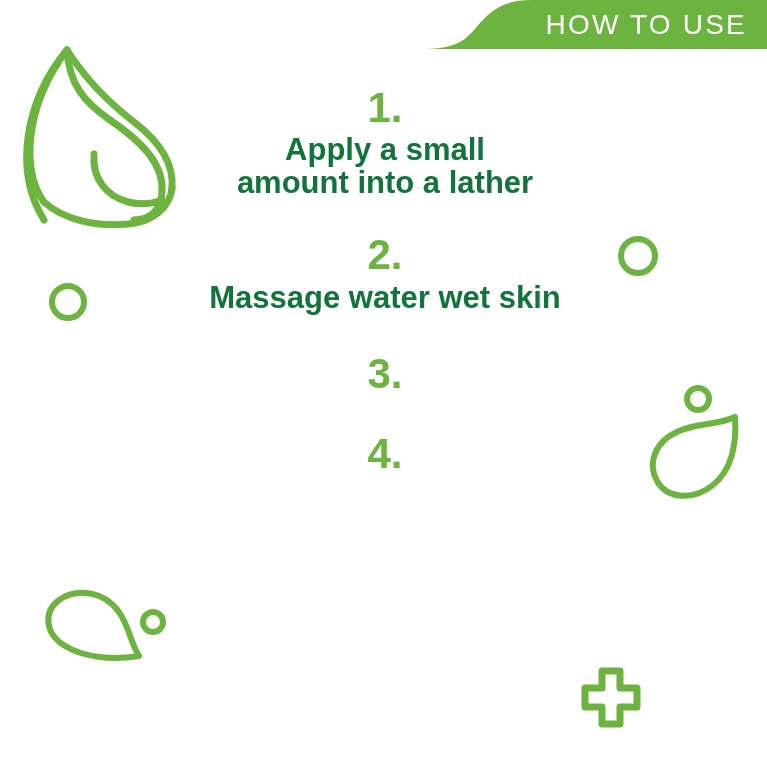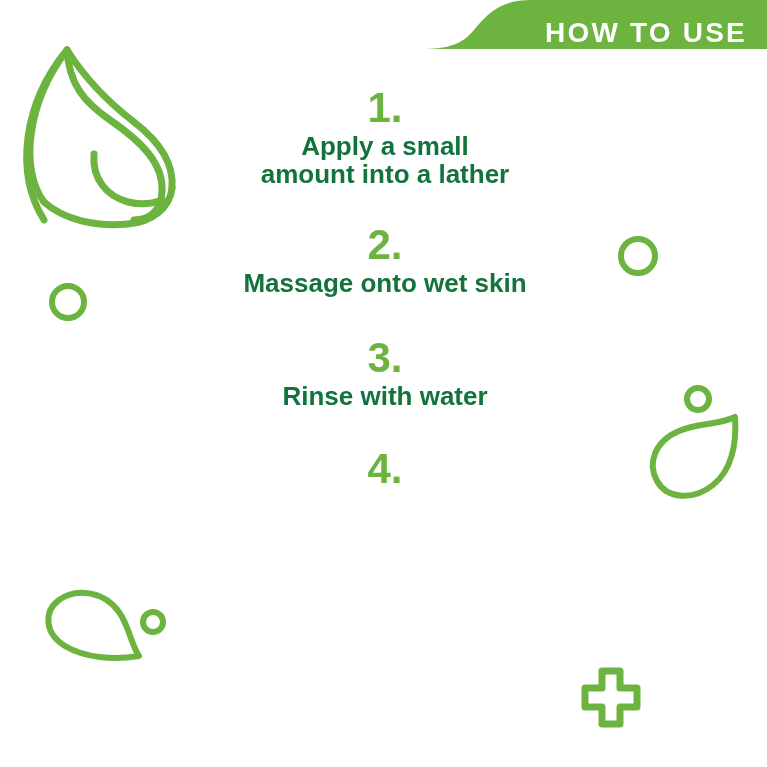--- a/index.html
+++ b/index.html
@@ -25,30 +25,30 @@
     left: 392px;
     width: 375px;
     height: 49px;
     overflow: visible;
   }
   .header-banner svg {
     display: block;
   }
   .header-title {
     position: absolute;
-    top: 8px;
+    top: 0;
     left: 430px;
     width: 317px;
     height: 49px;
     display: flex;
     align-items: center;
     justify-content: flex-end;
     color: #ffffff;
     font-family: "Liberation Sans", sans-serif;
-    font-weight: bold;
+    font-weight: normal;
     font-size: 28px;
     letter-spacing: 2.2px;
     white-space: nowrap;
     pointer-events: none;
   }
 
   
   .steps {
     position: absolute;
     top: 86px;
@@ -63,21 +63,21 @@
     font-family: "Liberation Sans", sans-serif;
     font-weight: bold;
     font-size: 42px;
     line-height: 1.05;
     color: #6CB33F;
     letter-spacing: 0px;
   }
   .step-text {
     font-family: "Liberation Sans", sans-serif;
     font-weight: bold;
-    font-size: 26px;
+    font-size: 31px;
     line-height: 1.07;
     color: #12733C;
     white-space: pre-line;
     margin-top: 3px;
   }
   .step-1 { margin-top: 0px; }
   .step-2 { margin-top: 34px; }
   .step-3 { margin-top: 38px; }
   .step-4 { margin-top: 36px; }
 
@@ -110,26 +110,25 @@
   <div class="steps">
 
     <div class="step step-1">
       <div class="step-number">1.</div>
       <div class="step-text">Apply a small
 amount into a lather</div>
     </div>
 
     <div class="step step-2">
       <div class="step-number">2.</div>
-      <div class="step-text">Massage onto wet skin</div>
+      <div class="step-text">Massage water wet skin</div>
     </div>
 
     <div class="step step-3">
       <div class="step-number">3.</div>
-      <div class="step-text">Rinse with water</div>
     </div>
 
     <div class="step step-4">
       <div class="step-number">4.</div>
     </div>
 
   </div>
 
   <div class="deco" id="leaf-top-left">
     <svg width="165" height="195" viewBox="0 0 165 195" xmlns="http://www.w3.org/2000/svg">

